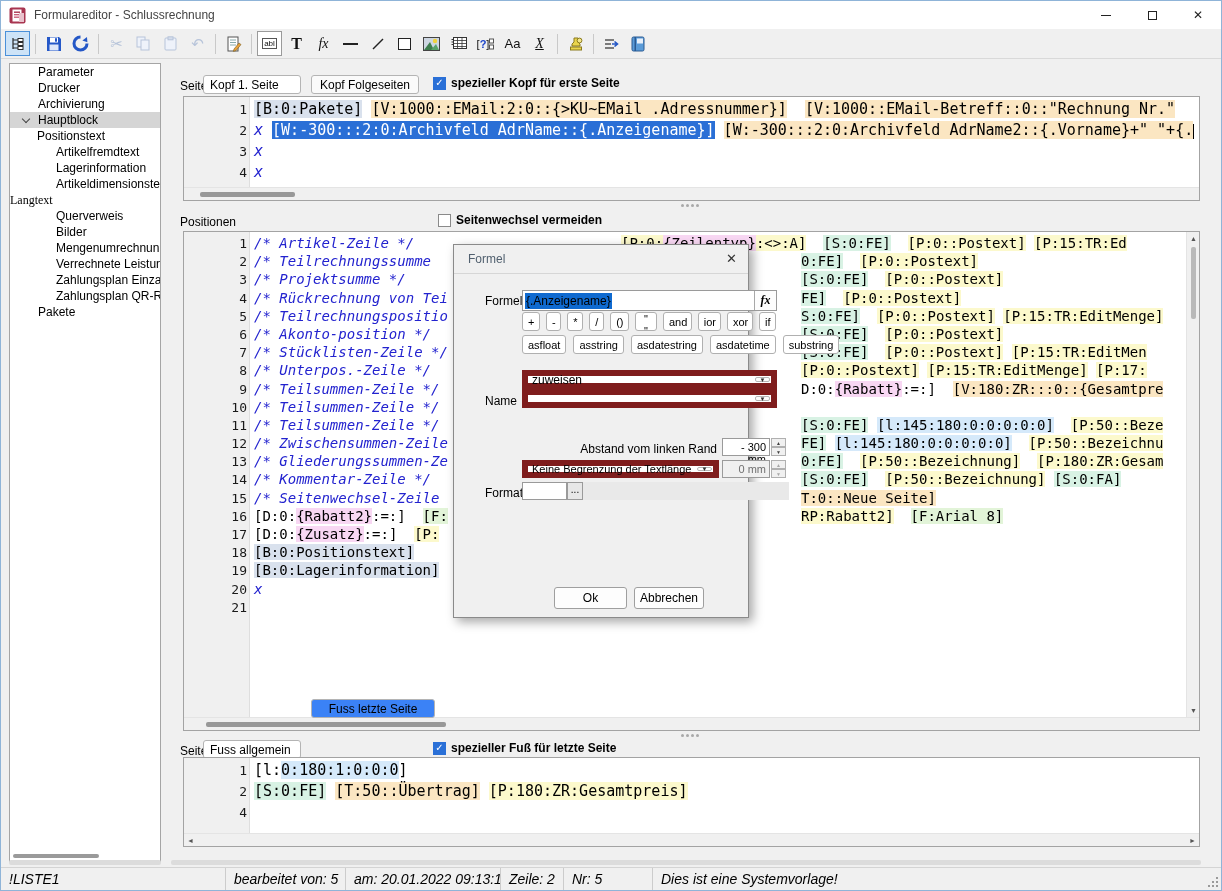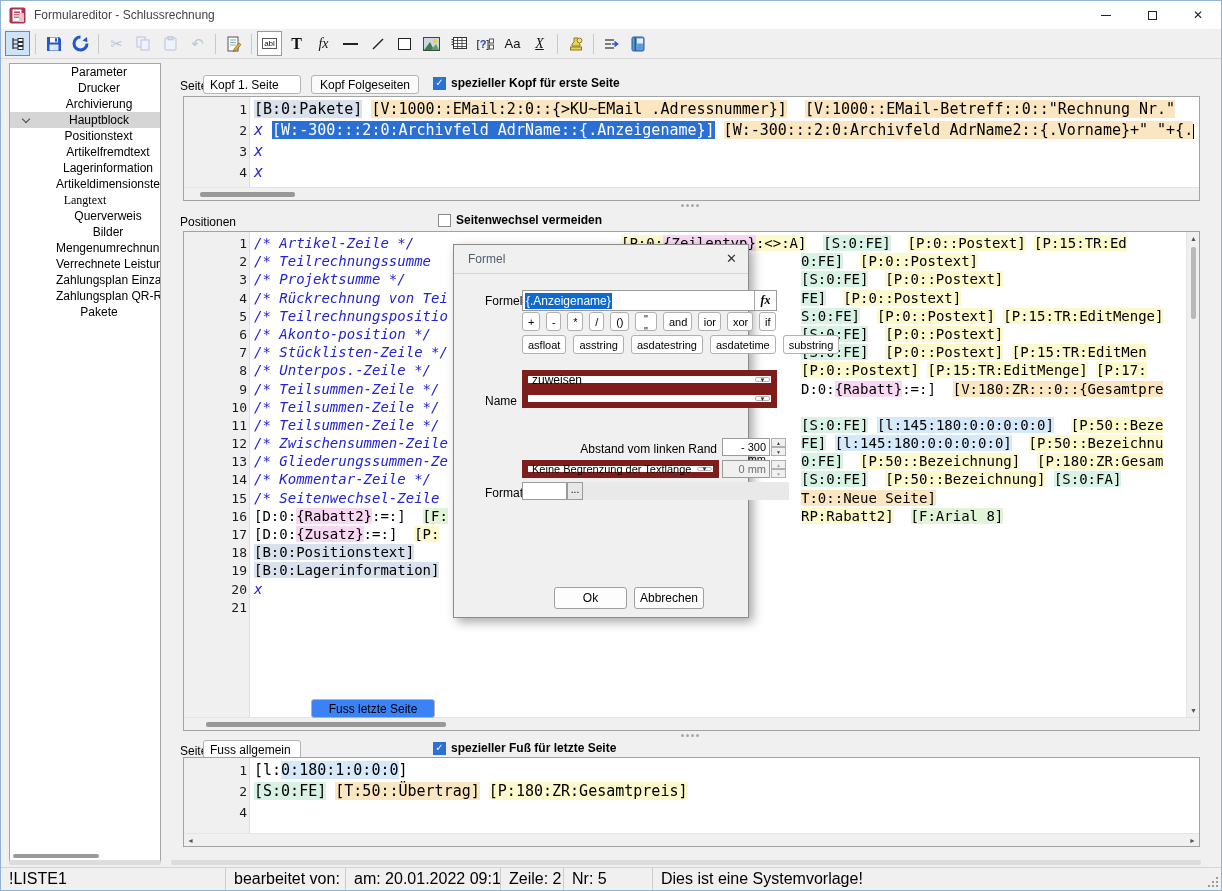--- a/index.html
+++ b/index.html
@@ -27,21 +27,21 @@
   .glyph-fx { font-family:"Liberation Serif", serif; font-style:italic; font-size:14px; color:#111; }
   .glyph-Aa { font-size:13px; color:#111; }
   .glyph-X { font-family:"Liberation Serif", serif; font-style:italic; font-size:14px; color:#111; text-decoration:underline; }
   .glyph-abl { font-size:8px; border:1px solid #555; padding:0 1px; color:#111; letter-spacing:0; }
   .glyph-cond { font-size:11px; color:#111; }
   .glyph-cond b { color:#1b43c8; }
   .hline { width:15px; border-top:2px solid #222; }
   .rect-glyph { width:13px; height:12px; border:1px solid #222; background:#fff; }
 
   
-  .sidebar { position:absolute; left:8px; top:62px; width:152px; height:800px; background:#fff; border:1px solid #a5a5a5; overflow:hidden;text-align:center; }
+  .sidebar { position:absolute; left:8px; top:62px; width:152px; height:800px; background:#fff; border:1px solid #a5a5a5; overflow:hidden; }
   .tree-row { position:relative; height:16px; line-height:16px; font-size:12px; color:#000; white-space:nowrap; }
   .tree-row.sel-row { background:#d5d5d5; }
   .chev { position:absolute; left:13px; top:4px; width:6px; height:6px; border-right:1.4px solid #444; border-bottom:1.4px solid #444; transform:rotate(45deg); }
   .sb-hscroll { position:absolute; left:8px; top:852px; width:152px; height:6px; }
   .sb-thumb { position:absolute; left:4px; top:1px; width:86px; height:4px; background:#9a9a9a; border-radius:2px; }
   .track-line { position:absolute; height:5px; border-radius:2px; background:#dcdcdc; }
 
   
   .sec-label { position:absolute; font-size:12px; color:#000; }
   .tab { position:absolute; height:19px; border:1px solid #b4b4b4; border-radius:3px; font-size:12px; display:flex; align-items:center; background:#fff; }
@@ -83,40 +83,40 @@
   .scroll-arrow { position:absolute; width:13px; height:13px; font-size:7px; color:#555; display:flex; align-items:center; justify-content:center; }
   .vthumb { position:absolute; left:4px; top:15px; width:5px; height:72px; background:#b9b9b9; border-radius:2px; }
 
   
   .dialog { position:absolute; left:452px; top:243px; width:296px; height:374px; background:#f0f0f0; border:1px solid #8a8a8a; box-shadow:4px 4px 10px rgba(0,0,0,0.35); z-index:20; }
   .dlg-titlebar { position:absolute; left:0; top:0; right:0; height:29px; border-bottom:1px solid #d6d6d6; }
   .dlg-title { position:absolute; left:14px; top:7px; font-size:12px; color:#51606f; }
   .dlg-close { position:absolute; right:11px; top:6px; font-size:13px; color:#333; }
   .dlg-label { position:absolute; font-size:12px; color:#000; }
   .dlg-input { position:absolute; background:#fff; border:1px solid #9a9a9a; font-size:12px; display:flex; align-items:center; }
-  .sel-text { background:#0f6ad0; color:#ffffff; padding:1px 1px; margin-left:2px; }
+  .sel-text { background:#0f6ad0; color:#000000; padding:1px 1px; margin-left:2px; }
   .fx-btn { position:absolute; right:0; top:0; bottom:0; width:22px; border-left:1px solid #a8a8a8; background:#fdfdfd; display:flex; align-items:center; justify-content:center; font-family:"Liberation Serif", serif; font-style:italic; font-size:12px; font-weight:bold; }
   .btn-row { position:absolute; display:flex; gap:6px; }
   .op-btn { height:19px; padding:0 5px; min-width:15px; background:#fff; border:1px solid #b0b0b0; border-radius:3px; font-size:11px; font-family:"Liberation Sans", sans-serif; color:#000; }
   .combo { position:absolute; background:#fff; border:6px solid #7f1d1d; font-size:12px; }
   .combo .val { position:absolute; left:4px; top:50%; transform:translateY(-50%); white-space:nowrap; }
   .combo-arrow { position:absolute; right:1px; top:1px; bottom:1px; width:15px; border:1px solid #b5b5b5; border-radius:2px; background:#fdfdfd; display:flex; align-items:center; justify-content:center; font-size:6px; color:#333; }
   .spin-field { position:absolute; background:#fff; border:1px solid #9a9a9a; font-size:11px; text-align:right; padding:2px 3px 0 0; }
   .spin-field.disabled { background:#f0f0f0; color:#6f6f6f; }
   .spin-btns { position:absolute; width:15px; height:18px; }
   .spin-btns span { position:absolute; left:0; width:15px; height:9px; border:1px solid #b0b0b0; background:#f0f0f0; font-size:5px; color:#404040; display:flex; align-items:center; justify-content:center; }
   .spin-btns .dn { top:9px; }
   .spin-btns.disabled span { color:#a8a8a8; }
   .dots-btn { position:absolute; width:16px; height:18px; background:#e7e7e7; border:1px solid #9a9a9a; font-size:10px; text-align:center; line-height:14px; }
   .gray-strip { position:absolute; height:18px; background:#e9e9e9; }
   .dlg-btn { position:absolute; height:22px; background:#fdfdfd; border:1px solid #9f9f9f; border-radius:3px; font-size:12px; font-family:"Liberation Sans", sans-serif; }
 
   
   .statusbar { position:absolute; left:0; right:0; bottom:0; height:23px; background:#f0f0f0; border-top:1px solid #d4d4d4; display:flex; align-items:center; }
-  .status-seg { height:100%; line-height:22px; padding-left:8px; font-size:16px; color:#000; border-right:1px solid #cccccc; white-space:nowrap; overflow:hidden; }
+  .status-seg { height:100%; line-height:22px; padding-left:8px; font-size:14px; color:#000; border-right:1px solid #cccccc; white-space:nowrap; overflow:hidden;font-style:italic; }
   .status-seg:last-child { border-right:none; }
   .resize-grip { position:absolute; right:2px; bottom:2px; width:12px; height:12px;
     background:
       radial-gradient(circle at 10px 10px, #9a9a9a 1.2px, transparent 1.4px),
       radial-gradient(circle at 6px 10px, #9a9a9a 1.2px, transparent 1.4px),
       radial-gradient(circle at 10px 6px, #9a9a9a 1.2px, transparent 1.4px),
       radial-gradient(circle at 2px 10px, #9a9a9a 1.2px, transparent 1.4px),
       radial-gradient(circle at 10px 2px, #9a9a9a 1.2px, transparent 1.4px),
       radial-gradient(circle at 6px 6px, #9a9a9a 1.2px, transparent 1.4px); }
 </style>

